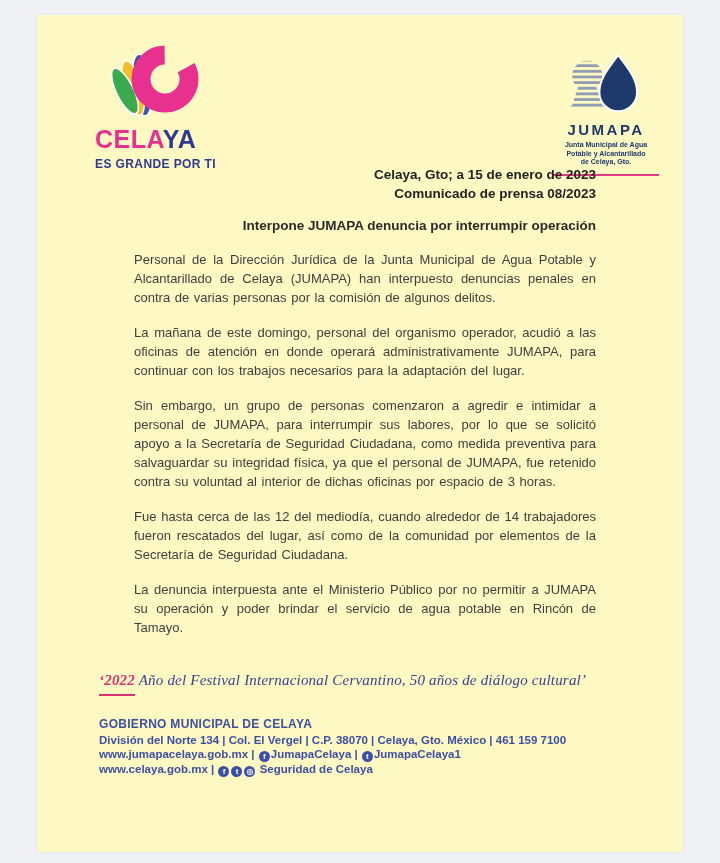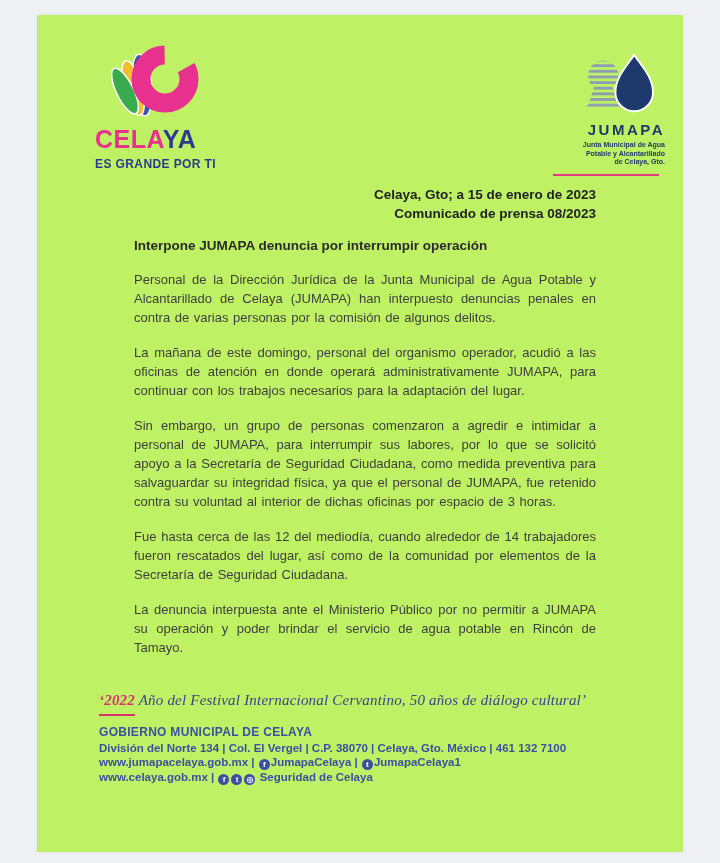--- a/index.html
+++ b/index.html
@@ -9,21 +9,21 @@
     width: 720px;
     height: 863px;
     overflow: hidden;
     font-family: "Liberation Sans", sans-serif;
   }
   .page {
     position: relative;
     width: 646px;
     height: 837px;
     margin: 15px auto 11px auto;
-    background: #bef264;
+    background: #fef9c3;
     box-shadow: 0 0 3px rgba(0,0,0,0.08);
     box-sizing: border-box;
   }
   
   .header-row {
     display: flex;
     justify-content: space-between;
     align-items: flex-start;
     padding: 28px 18px 0 58px;
     height: 122px;
@@ -40,21 +40,21 @@
   .celaya-wordmark .blue { color: #2e3a8f; }
   .celaya-tagline {
     color: #2e3a8f;
     font-size: 12px;
     font-weight: bold;
     letter-spacing: 0.4px;
     margin-top: 5px;
   }
   .jumapa-logo {
     width: 118px;
-    text-align: right;
+    text-align: center;
     margin-top: 10px;
   }
   .jumapa-wordmark {
     color: #1e3a6d;
     font-weight: bold;
     font-size: 15px;
     letter-spacing: 2.5px;
     margin-top: 2px;
   }
   .jumapa-subtitle {
@@ -68,31 +68,31 @@
     height: 2.5px;
     background: #e23b83;
     width: 106px;
     margin: 7px auto 0 auto;
   }
   
   .content {
     padding: 0 87px 0 97px;
   }
   .dateline {
-    margin-top: 20px;
+    margin-top: 0;
     text-align: right;
     font-weight: bold;
     color: #222222;
     font-size: 13.5px;
     line-height: 19px;
   }
   .doc-title {
     margin-top: 15px;
     margin-bottom: 17px;
-    text-align: left;
+    text-align: right;
     font-weight: bold;
     color: #2a2a2a;
     font-size: 13.5px;
   }
   .content p {
     margin: 0 0 16px 0;
     text-align: justify;
     color: #3e3e3e;
     font-size: 13px;
     line-height: 19px;
@@ -107,21 +107,21 @@
     color: #3b4190;
     letter-spacing: 0.2px;
   }
   .slogan .year {
     color: #d9336f;
     font-weight: bold;
     border-bottom: 2.5px solid #d9336f;
     padding-bottom: 6px;
   }
   .gov-block {
-    margin: 16px 0 0 62px;
+    margin: 28px 0 0 62px;
     color: #3d4fa1;
     font-weight: bold;
     font-size: 11.5px;
     line-height: 14px;
   }
   .gov-name {
     font-size: 12px;
     letter-spacing: 0.3px;
     margin-bottom: 2px;
   }
@@ -204,18 +204,18 @@
     <p>La mañana de este domingo, personal del organismo operador, acudió a las oficinas de atención en donde operará administrativamente JUMAPA, para continuar con los trabajos necesarios para la adaptación del lugar.</p>
     <p>Sin embargo, un grupo de personas comenzaron a agredir e intimidar a personal de JUMAPA, para interrumpir sus labores, por lo que se solicitó apoyo a la Secretaría de Seguridad Ciudadana, como medida preventiva para salvaguardar su integridad física, ya que el personal de JUMAPA, fue retenido contra su voluntad al interior de dichas oficinas por espacio de 3 horas.</p>
     <p>Fue hasta cerca de las 12 del mediodía, cuando alrededor de 14 trabajadores fueron rescatados del lugar, así como de la comunidad por elementos de la Secretaría de Seguridad Ciudadana.</p>
     <p>La denuncia interpuesta ante el Ministerio Público por no permitir a JUMAPA su operación y poder brindar el servicio de agua potable en Rincón de Tamayo.</p>
   </div>
 
   <div class="slogan"><span class="year">‘2022</span><span> Año del Festival Internacional Cervantino, 50 años de diálogo cultural’</span></div>
 
   <div class="gov-block">
     <div class="gov-name">GOBIERNO MUNICIPAL DE CELAYA</div>
-    <div>División del Norte 134 | Col. El Vergel | C.P. 38070 | Celaya, Gto. México | 461 132 7100</div>
+    <div>División del Norte 134 | Col. El Vergel | C.P. 38070 | Celaya, Gto. México | 461 159 7100</div>
     <div><span>www.jumapacelaya.gob.mx</span><span> | </span><span class="social-icon">f</span><span>JumapaCelaya</span><span> | </span><span class="social-icon">t</span><span>JumapaCelaya1</span></div>
     <div><span>www.celaya.gob.mx</span><span> | </span><span class="social-icon">f</span><span class="social-icon">t</span><span class="social-icon">◎</span> <span>Seguridad de Celaya</span></div>
   </div>
 
 </div>
 
 </body></html>

